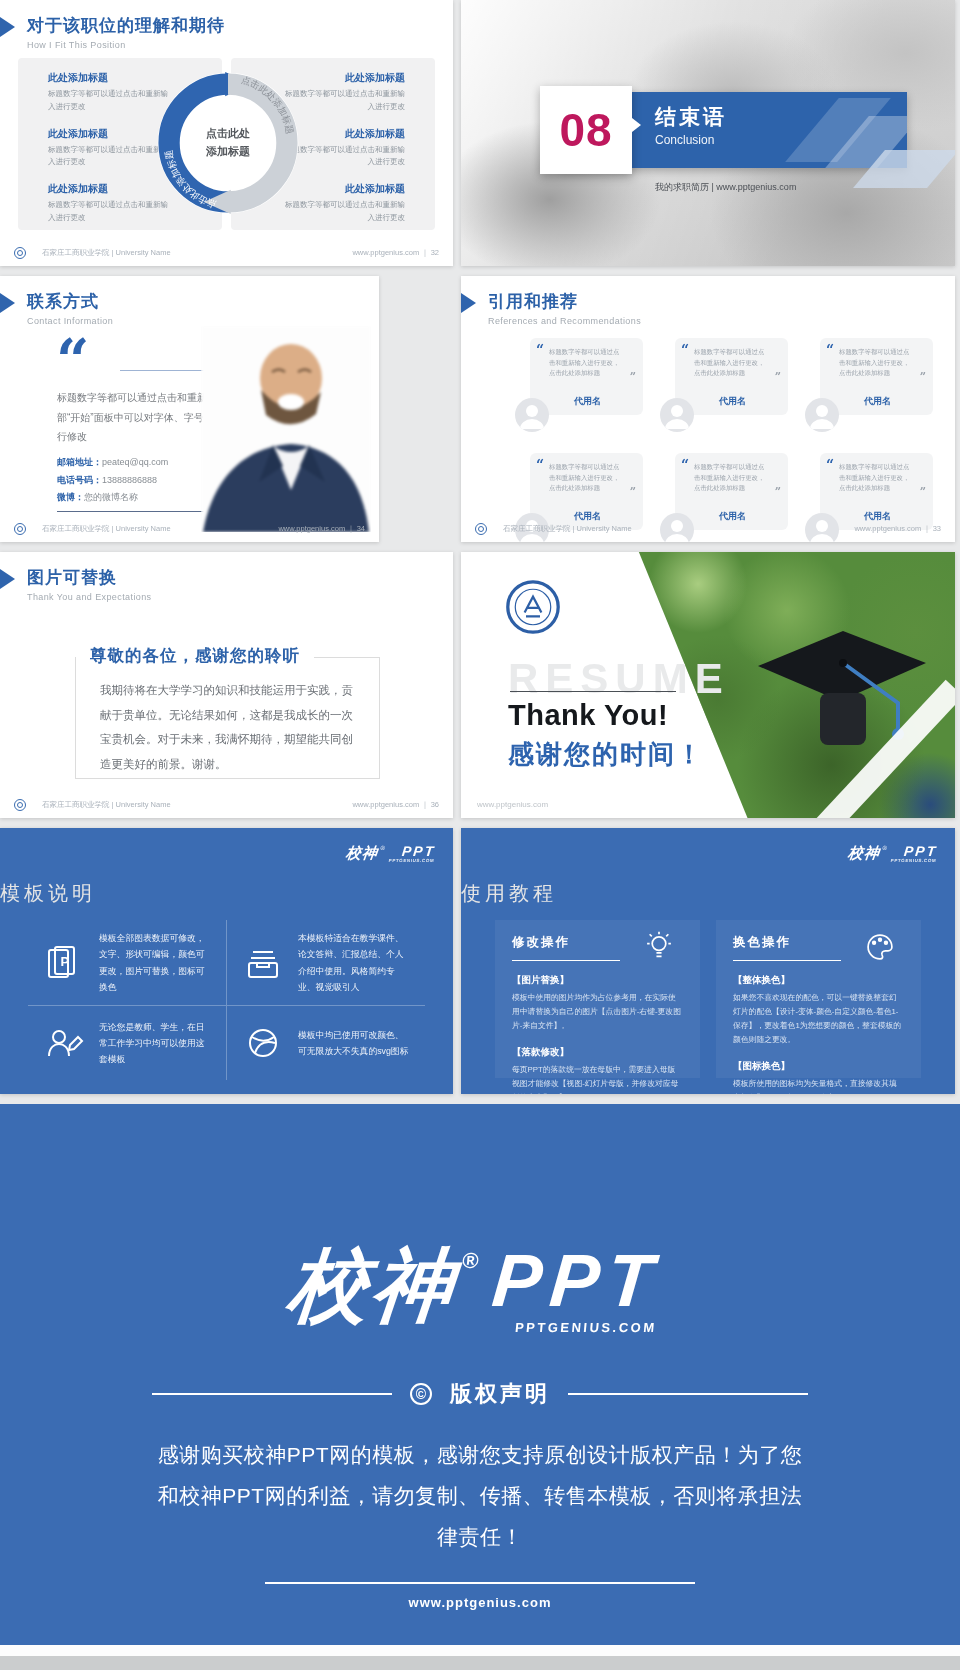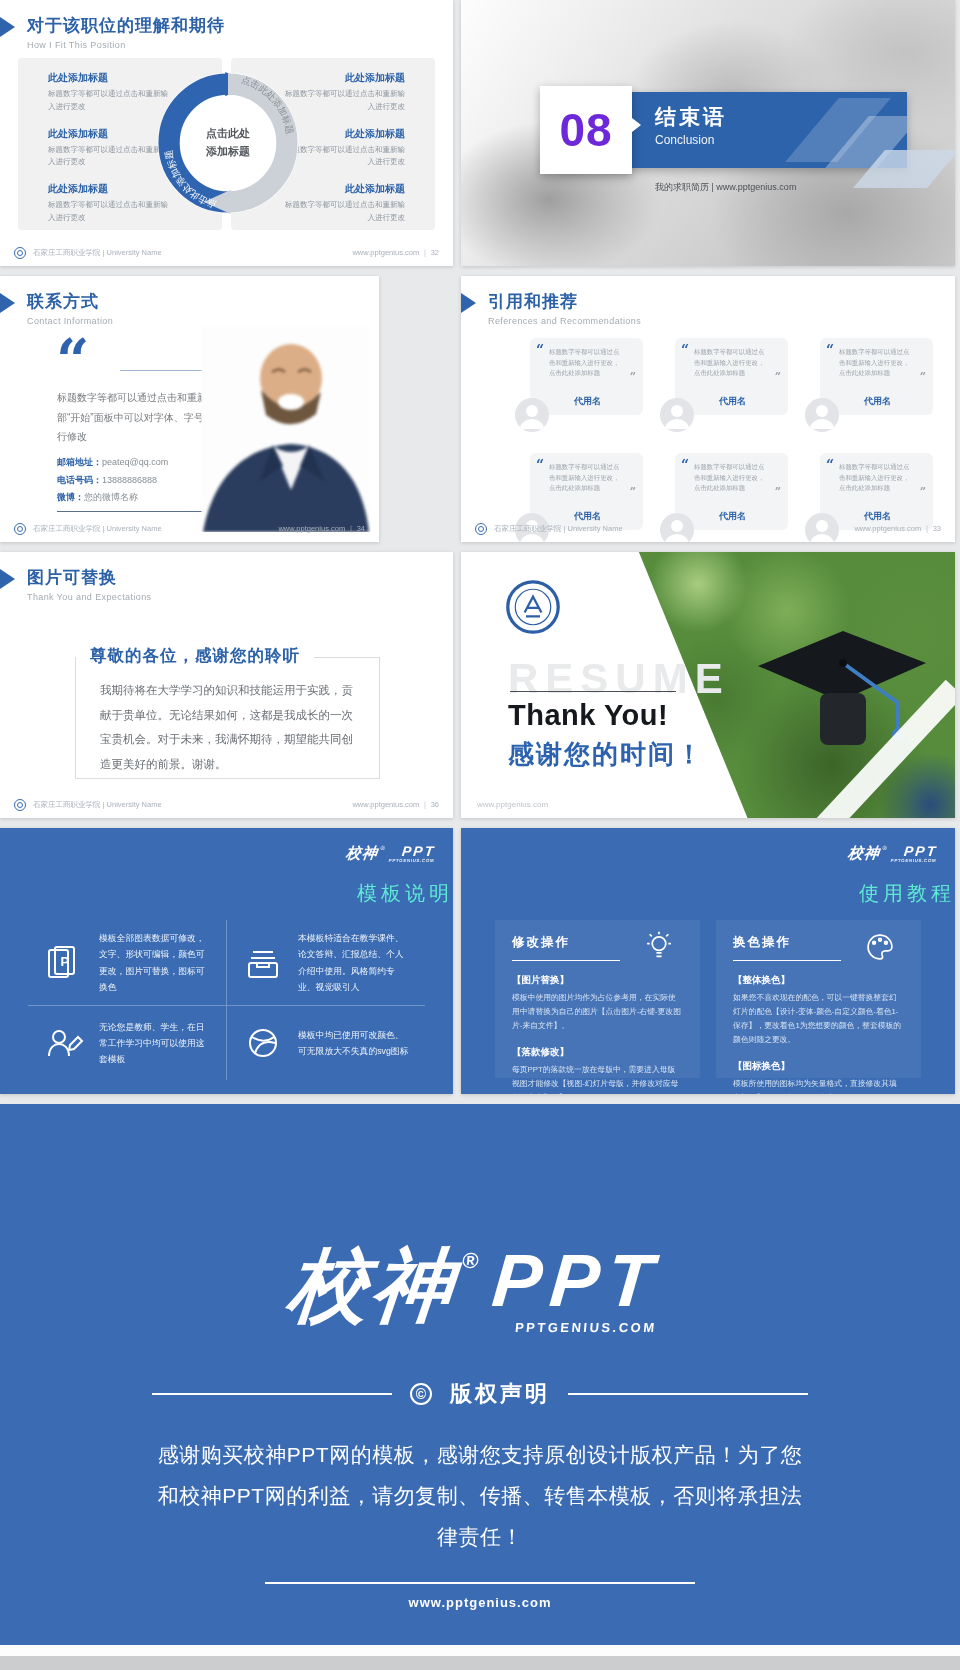--- a/index.html
+++ b/index.html
@@ -24,21 +24,21 @@
   
   .shead { position:absolute; left:0; top:14px; }
   .chev { position:absolute; left:0; top:3px; width:0; height:0;
           border-left:15px solid #2f64ad; border-top:10px solid transparent; border-bottom:10px solid transparent; }
   .stitle { margin-left:27px; font-size:17px; font-weight:bold; color:#2c61a8; letter-spacing:1px; }
   .ssub   { margin-left:27px; font-size:9px; color:#a4abb2; margin-top:3px; letter-spacing:.4px; }
 
   
   .sfoot { position:absolute; left:14px; right:14px; bottom:7px; display:flex; justify-content:space-between; align-items:center;
            font-size:7.5px; color:#a9b1ba; }
-  .fleft { display:flex; align-items:center; gap:7px; }
+  .fleft { display:flex; align-items:center; gap:16px; }
   .fseal { width:12px; height:12px; border:1.3px solid #3a6cb0; border-radius:50%; position:relative; flex:0 0 auto; }
   .fseal::after { content:""; position:absolute; inset:2px; border:0.8px solid #3a6cb0; border-radius:50%; }
 
   
   .pos-panel { position:absolute; top:58px; height:172px; width:204px; background:#f1f1f2; border-radius:4px; padding:13px 0 0 0; }
   .pos-left  { left:18px;  padding-left:30px; }
   .pos-right { left:231px; padding-right:30px; text-align:right; }
   .pos-item  { margin-bottom:13px; }
   .pi-t { font-size:10px; font-weight:bold; color:#2d62a9; margin-bottom:3px; }
   .pi-b { font-size:7.5px; color:#8e969e; line-height:1.7; width:125px; }
@@ -54,21 +54,21 @@
       radial-gradient(ellipse 220px 160px at 78% 80%, #a8a8a8, transparent 62%),
       radial-gradient(ellipse 160px 110px at 55% 35%, #bdbdbd, transparent 65%),
       radial-gradient(ellipse 200px 130px at 90% 20%, #c3c3c3, transparent 60%),
       linear-gradient(115deg, rgba(255,255,255,.95), rgba(255,255,255,.25) 45%, rgba(255,255,255,0) 70%),
       linear-gradient(#d9d9d9,#c9c9c9); }
   .cv-banner { position:absolute; left:99px; top:92px; width:347px; height:76px; background:#2d63ab;
                box-shadow:0 3px 8px rgba(0,0,0,.25); overflow:hidden; }
   .cv-banner .deco { position:absolute; transform:skewX(-40deg); background:#fff; }
   .cv-num-box { position:absolute; left:79px; top:86px; width:92px; height:88px; background:#fff;
                 box-shadow:0 3px 9px rgba(0,0,0,.28); display:flex; align-items:center; justify-content:center; }
-  .cv-num { font-size:46px; font-weight:bold; color:#6d28d9; letter-spacing:1px; }
+  .cv-num { font-size:46px; font-weight:bold; color:#be185d; letter-spacing:1px; }
   .cv-notch { position:absolute; left:171px; top:118px; width:0; height:0;
               border-left:9px solid #fff; border-top:7px solid transparent; border-bottom:7px solid transparent; z-index:3; }
   .cv-title { position:absolute; left:194px; top:103px; font-size:21px; font-weight:bold; color:#fff; letter-spacing:3px; z-index:2; }
   .cv-sub   { position:absolute; left:194px; top:133px; font-size:12px; color:rgba(255,255,255,.93); z-index:2; }
   .cv-caption { position:absolute; left:194px; top:181px; font-size:9px; color:#4b4f55; }
   .cv-deco-out { position:absolute; transform:skewX(-40deg); }
 
   
   .ct-quote { position:absolute; left:56px; top:56px; font-family:"DejaVu Serif",serif; font-size:58px; font-weight:bold;
               color:#2d63ae; line-height:1; }
@@ -118,21 +118,21 @@
   .ty-l2 { position:absolute; left:47px; top:185px; font-size:26px; font-weight:bold; color:#2d63ae; letter-spacing:2px; }
   .ty-site { position:absolute; left:16px; bottom:9px; font-size:8px; color:#bfc4c9; }
 
   
   .mini-logo { position:absolute; right:18px; top:16px; color:#fff; transform:skewX(-6deg); display:flex; align-items:flex-start; gap:2px; }
   .ml-cn { font-size:15px; font-weight:900; font-style:italic; letter-spacing:1px; }
   .ml-reg { font-size:6px; margin-top:1px; }
   .ml-en-wrap { display:flex; flex-direction:column; align-items:flex-end; margin-left:3px; }
   .ml-en { font-size:14px; font-weight:900; font-style:italic; letter-spacing:2px; line-height:1; }
   .ml-sub { font-size:4.5px; letter-spacing:.6px; font-weight:bold; opacity:.85; }
-  .blue-title { position:absolute; left:0; right:0; top:52px; text-align:right; font-size:20px; color:#5eead4; letter-spacing:4px; }
+  .blue-title { position:absolute; left:0; right:0; top:52px; text-align:left; font-size:20px; color:#e5e5e5; letter-spacing:4px; }
 
   .notes-grid { position:absolute; left:28px; right:28px; top:92px; bottom:14px; display:grid;
                 grid-template-columns:1fr 1fr; grid-template-rows:1fr 1fr; gap:1px; background:rgba(255,255,255,.28); }
   .notes-cell { background:#3b6cb3; display:flex; gap:15px; align-items:center; padding:10px 16px; }
   .nc-icon { flex:0 0 40px; }
   .nc-text { font-size:8.8px; color:#eef3fa; line-height:1.85; }
 
   .tut-cols { position:absolute; left:34px; right:34px; top:92px; bottom:16px; display:flex; gap:16px; }
   .tut-col { flex:1; background:rgba(255,255,255,.06); padding:14px 17px; position:relative; }
   .tut-head { font-size:12.5px; font-weight:bold; color:#fff; letter-spacing:2px; border-bottom:1.5px solid #fff;

